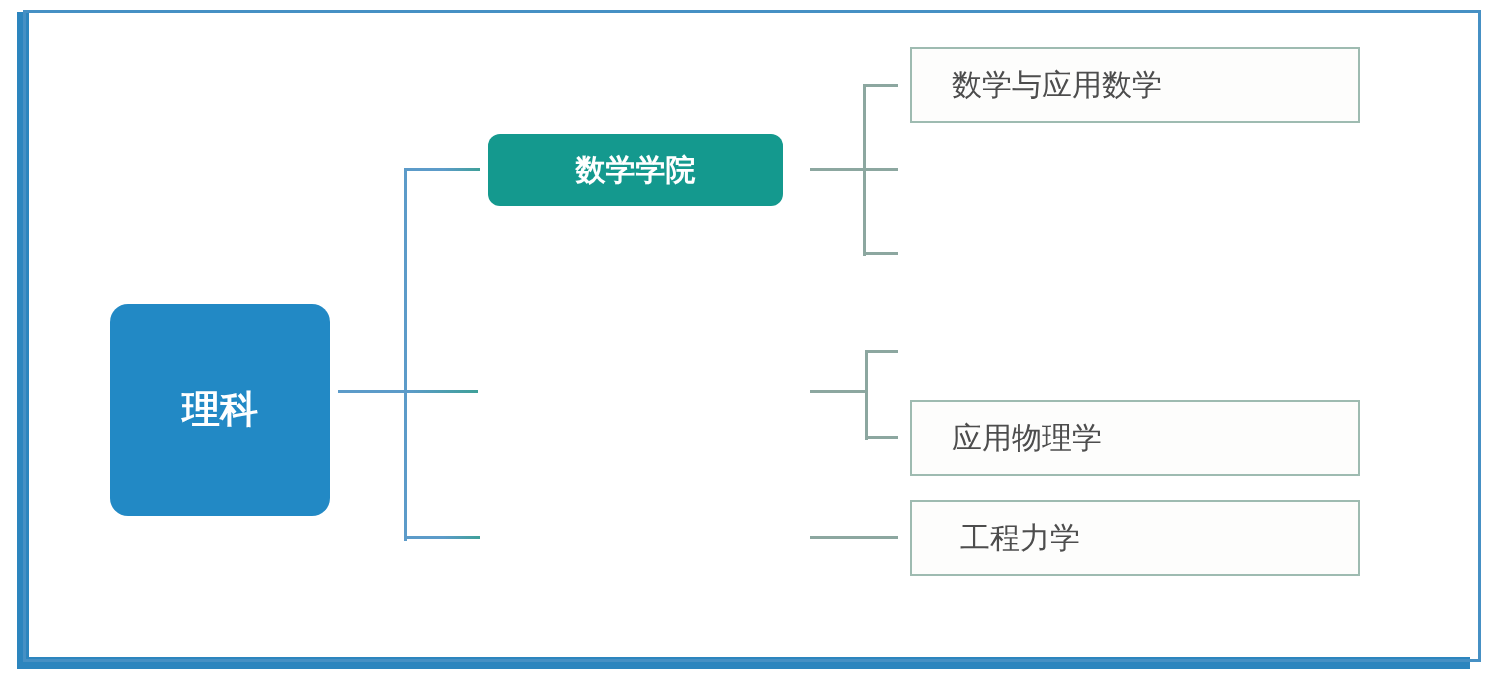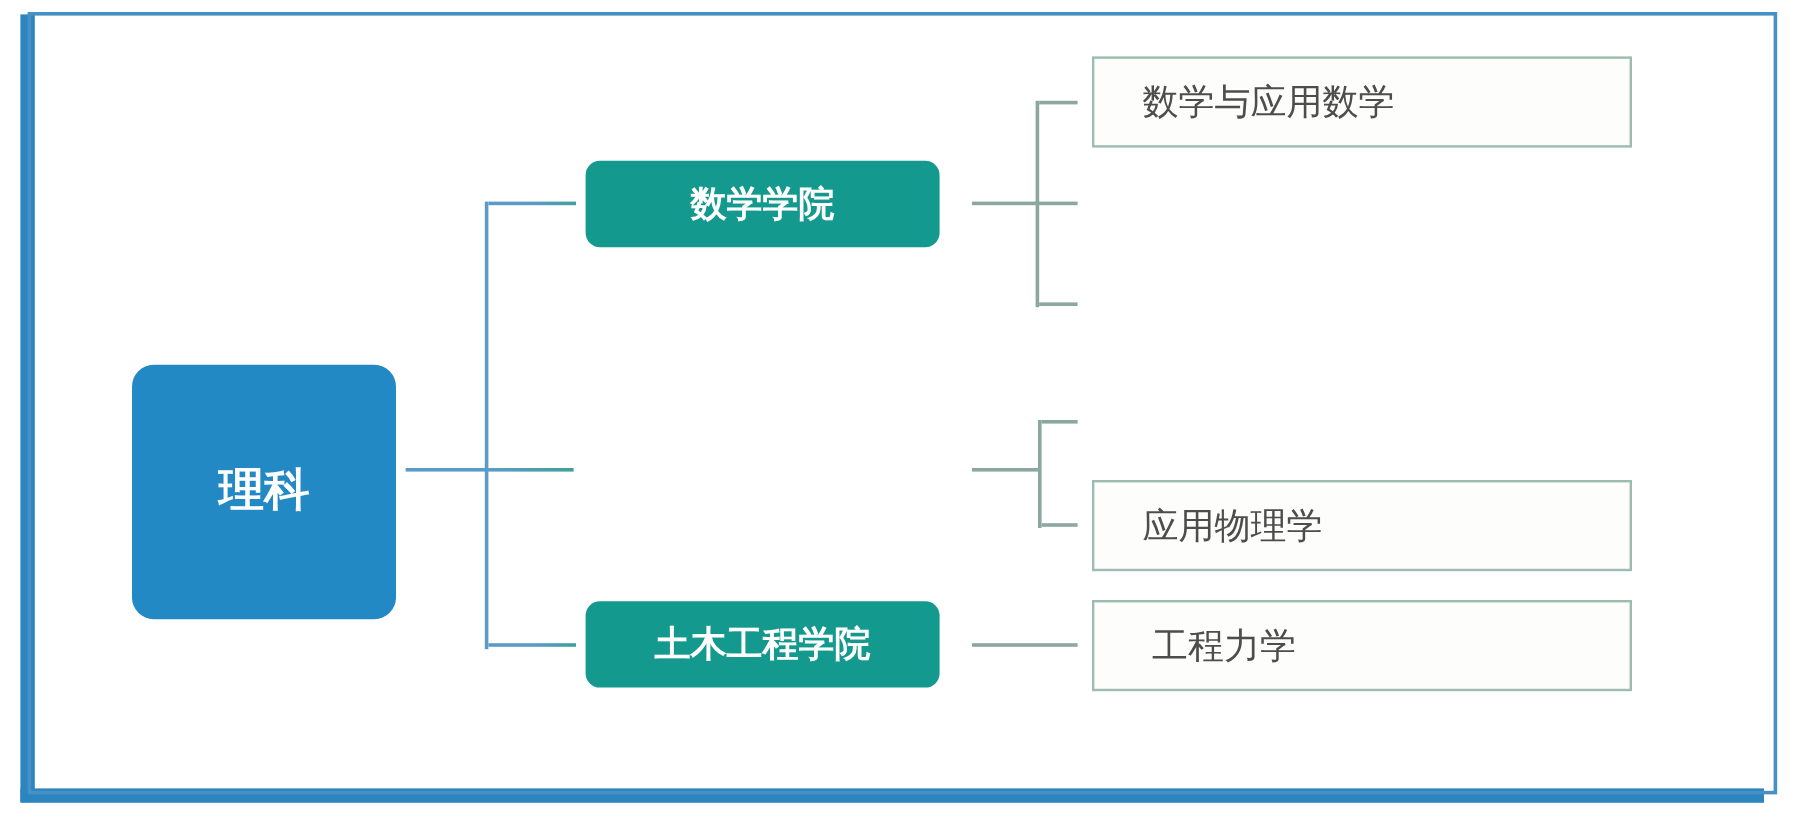--- a/index.html
+++ b/index.html
@@ -124,23 +124,20 @@
 
   <div class="conn conn-h sage c-civil-line"></div>
 
   <div class="root-node">
     <span>理科</span>
   </div>
 
   <div class="branch-node branch-1">
     <span>数学学院</span>
   </div>
-  <div class="branch-node branch-3">
-    <span>土木工程学院</span>
-  </div>
 
   <div class="leaf-node leaf-1">
     <span>数学与应用数学</span>
   </div>
   <div class="leaf-node leaf-5">
     <span>应用物理学</span>
   </div>
   <div class="leaf-node leaf-6">
     <span>工程力学</span>
   </div>

